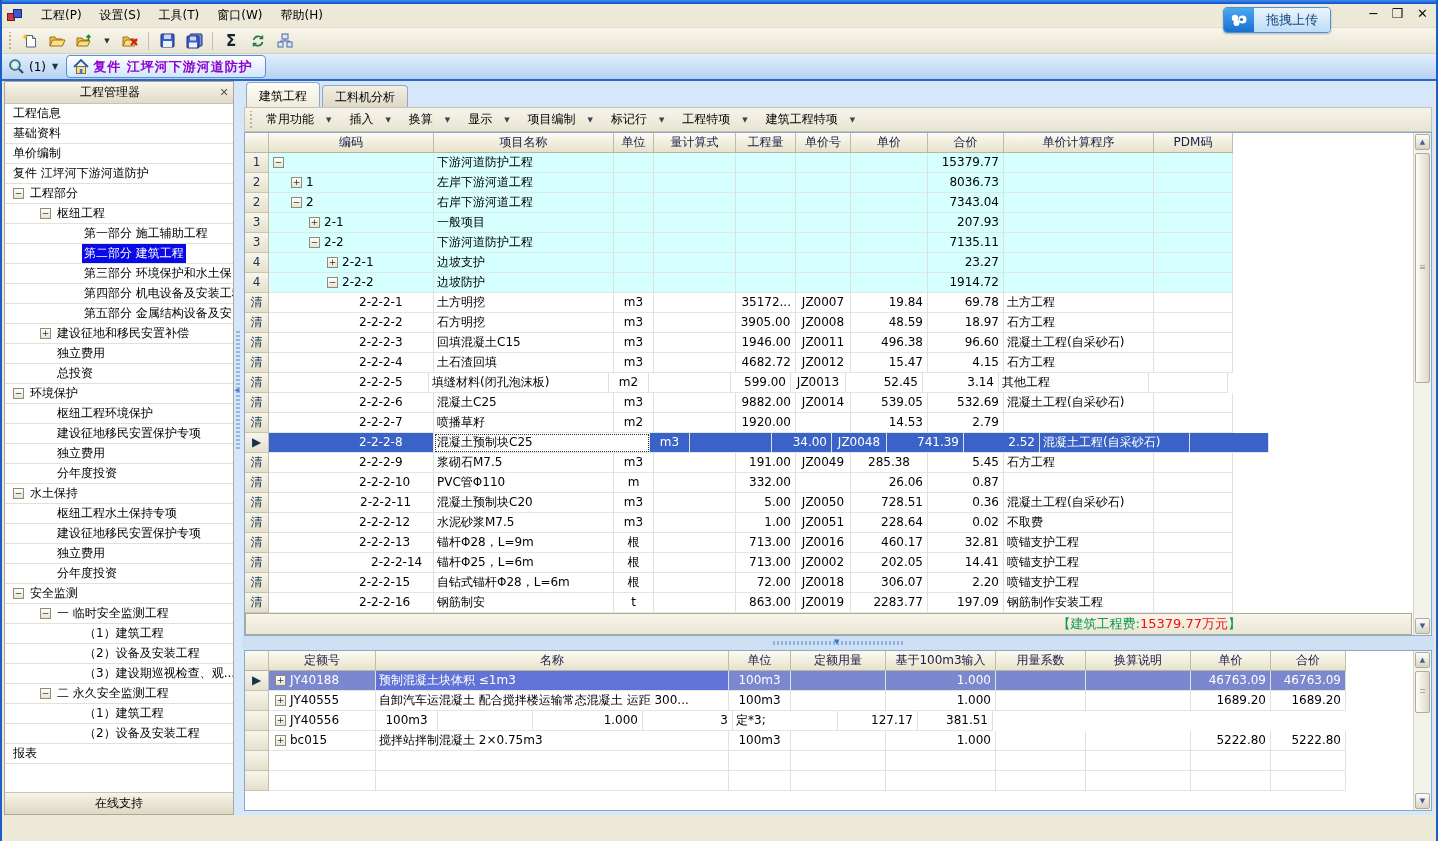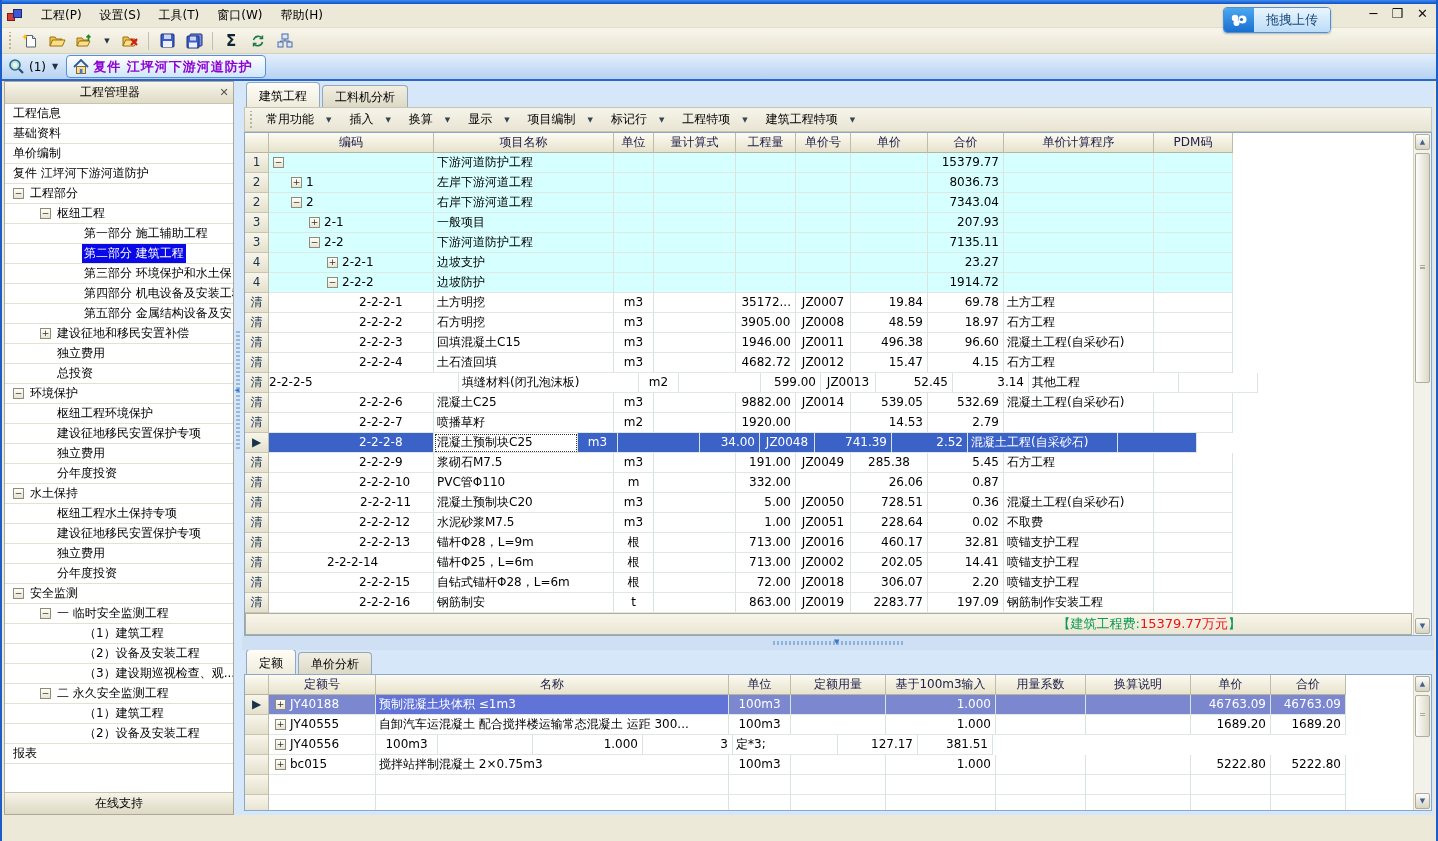--- a/index.html
+++ b/index.html
@@ -564,21 +564,21 @@
               <div class="gc ar" style="width: 82px;"></div>
               <div class="gc ar" style="width: 60px;">4682.72</div>
               <div class="gc ac" style="width: 55px;">JZ0012</div>
               <div class="gc ar" style="width: 77px;">15.47</div>
               <div class="gc ar" style="width: 76px;">4.15</div>
               <div class="gc al" style="width: 150px;">石方工程</div>
               <div class="gc al" style="width: 79px;"></div>
             </div>
             <div class="grow">
               <div class="gc rowhdr" style="width: 24px;">清</div>
-              <div class="gc codecell" style="width: 190px; ">
+              <div class="gc codecell" style="width: 160px; padding-left: 90px;">
                 <span>2-2-2-5</span>
               </div>
               <div class="gc al" style="width: 180px;">填缝材料(闭孔泡沫板)</div>
               <div class="gc ac" style="width: 40px;">m2</div>
               <div class="gc ar" style="width: 82px;"></div>
               <div class="gc ar" style="width: 60px;">599.00</div>
               <div class="gc ac" style="width: 55px;">JZ0013</div>
               <div class="gc ar" style="width: 77px;">52.45</div>
               <div class="gc ar" style="width: 76px;">3.14</div>
               <div class="gc al" style="width: 150px;">其他工程</div>
@@ -612,21 +612,21 @@
               <div class="gc ar" style="width: 77px;">14.53</div>
               <div class="gc ar" style="width: 76px;">2.79</div>
               <div class="gc al" style="width: 150px;"></div>
               <div class="gc al" style="width: 79px;"></div>
             </div>
             <div class="grow sel">
               <div class="gc rowhdr" style="width: 24px;">▶</div>
               <div class="gc codecell" style="width: 165px; padding-left: 90px;">
                 <span>2-2-2-8</span>
               </div>
-              <div class="gc al focuscell" style="width: 144px;">混凝土预制块C25</div>
+              <div class="gc al focuscell" style="width: 216px;">混凝土预制块C25</div>
               <div class="gc ac" style="width: 40px;">m3</div>
               <div class="gc ar" style="width: 82px;"></div>
               <div class="gc ar" style="width: 60px;">34.00</div>
               <div class="gc ac" style="width: 55px;">JZ0048</div>
               <div class="gc ar" style="width: 77px;">741.39</div>
               <div class="gc ar" style="width: 76px;">2.52</div>
               <div class="gc al" style="width: 150px;">混凝土工程(自采砂石)</div>
               <div class="gc al" style="width: 79px;"></div>
             </div>
             <div class="grow">
@@ -699,21 +699,21 @@
               <div class="gc ar" style="width: 82px;"></div>
               <div class="gc ar" style="width: 60px;">713.00</div>
               <div class="gc ac" style="width: 55px;">JZ0016</div>
               <div class="gc ar" style="width: 77px;">460.17</div>
               <div class="gc ar" style="width: 76px;">32.81</div>
               <div class="gc al" style="width: 150px;">喷锚支护工程</div>
               <div class="gc al" style="width: 79px;"></div>
             </div>
             <div class="grow">
               <div class="gc rowhdr" style="width: 24px;">清</div>
-              <div class="gc codecell" style="width: 165px; padding-left: 58px; text-align: right;">
+              <div class="gc codecell" style="width: 165px; padding-left: 102px; text-align: right;">
                 <span>2-2-2-14</span>
               </div>
               <div class="gc al" style="width: 180px;">锚杆Φ25，L=6m</div>
               <div class="gc ac" style="width: 40px;">根</div>
               <div class="gc ar" style="width: 82px;"></div>
               <div class="gc ar" style="width: 60px;">713.00</div>
               <div class="gc ac" style="width: 55px;">JZ0002</div>
               <div class="gc ar" style="width: 77px;">202.05</div>
               <div class="gc ar" style="width: 76px;">14.41</div>
               <div class="gc al" style="width: 150px;">喷锚支护工程</div>
@@ -763,24 +763,20 @@
           <span class="vs-btn down">▼</span>
         </div>
       </div>
 
       <div class="h-splitter">
           <span class="hh"></span>
           <span class="ha">▼</span>
         </div>
 
       <div class="bottom-panel">
-        <div class="btabsbar" id="bottomTabs">
-            <span class="tab active">定额</span>
-            <span class="tab">单价分析</span>
-          </div>
         <div class="bgrid-wrap">
           <div class="grid" id="bottomGrid">
               <div class="grow">
                 <div class="gc hdr" style="width: 24px;"></div>
                 <div class="gc hdr" style="width: 107px;">定额号</div>
                 <div class="gc hdr" style="width: 353px;">名称</div>
                 <div class="gc hdr" style="width: 62px;">单位</div>
                 <div class="gc hdr" style="width: 95px;">定额用量</div>
                 <div class="gc hdr" style="width: 110px;">基于100m3输入</div>
                 <div class="gc hdr" style="width: 90px;">用量系数</div>

